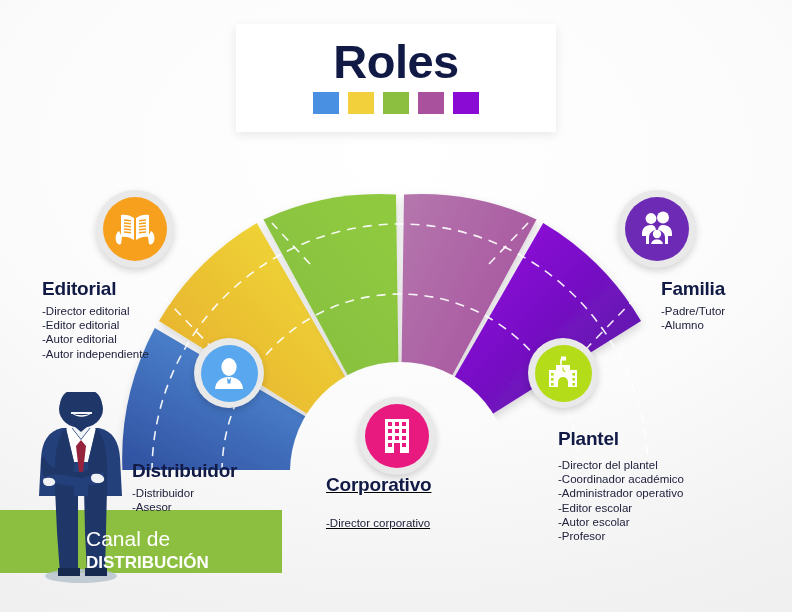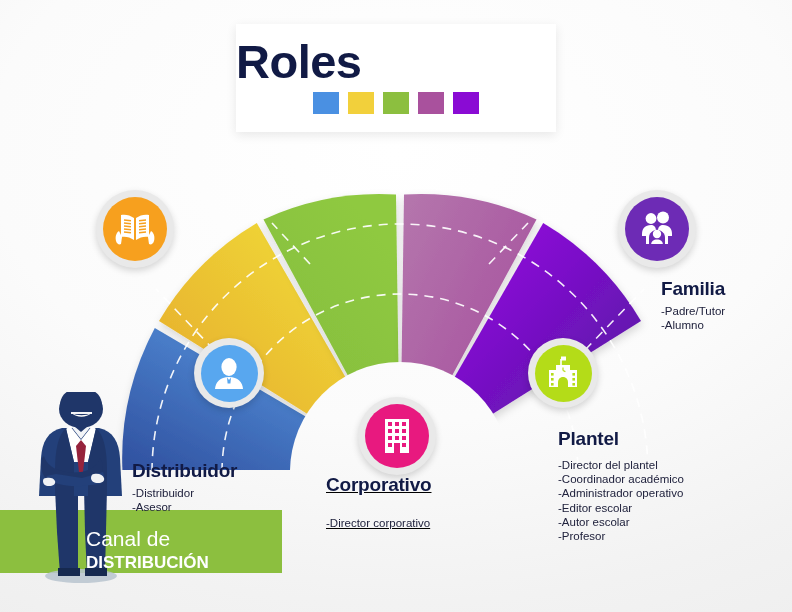--- a/index.html
+++ b/index.html
@@ -32,20 +32,21 @@
     height: 108px;
     background: #ffffff;
     box-shadow: 0 3px 10px rgba(0,0,0,0.09);
     z-index: 5;
   }
   .title-text {
     position: absolute;
     left: 0;
     top: 10px;
     width: 320px;
+    text-align: center;
     font-size: 47px;
     font-weight: bold;
     color: #111a45;
     letter-spacing: -0.5px;
     font-family: "Liberation Sans", sans-serif;
   }
   .swatch-row {
     position: absolute;
     left: 0;
     top: 68px;
@@ -293,20 +294,27 @@
         <circle cx="26" cy="6.5" r="6.0" fill="#ffffff"></circle>
         <path fill="#ffffff" d="M14 14 C8 14 5 17.5 5 23 L5 25 L9 25 L9 33 L19 33 L19 20 C19 16.5 17.5 14 14 14 Z"></path>
         <path fill="#ffffff" d="M26 14 C32 14 35 17.5 35 23 L35 25 L31 25 L31 33 L21 33 L21 20 C21 16.5 22.5 14 26 14 Z"></path>
         <path fill="#6d2bb5" d="M20 19 C15.5 19 12 22.2 12 26.5 L12 33 L28 33 L28 26.5 C28 22.2 24.5 19 20 19 Z"></path>
         <circle cx="20" cy="23" r="4.2" fill="#ffffff"></circle>
         <path fill="#ffffff" d="M20 28.5 C16.6 28.5 14.2 30.4 14.2 33 L25.8 33 C25.8 30.4 23.4 28.5 20 28.5 Z"></path>
       </svg>
     </div>
   </div>
 
+  <div class="label-group" style="left:42px; top:278px;">
+    <div class="label-title">Editorial</div>
+    <div class="label-item">-Director editorial</div>
+    <div class="label-item">-Editor editorial</div>
+    <div class="label-item">-Autor editorial</div>
+    <div class="label-item">-Autor independiente</div>
+  </div>
 
   <div class="label-group" style="left:132px; top:423px;margin-top:37px;">
     <div class="label-title">Distribuidor</div>
     <div class="label-item">-Distribuidor</div>
     <div class="label-item">-Asesor</div>
   </div>
 
   <div class="label-group" style="left:326px; top:474px;text-decoration:underline;">
     <div class="label-title">Corporativo</div>
     <div class="label-item" style="margin-top:20px;">-Director corporativo</div>

